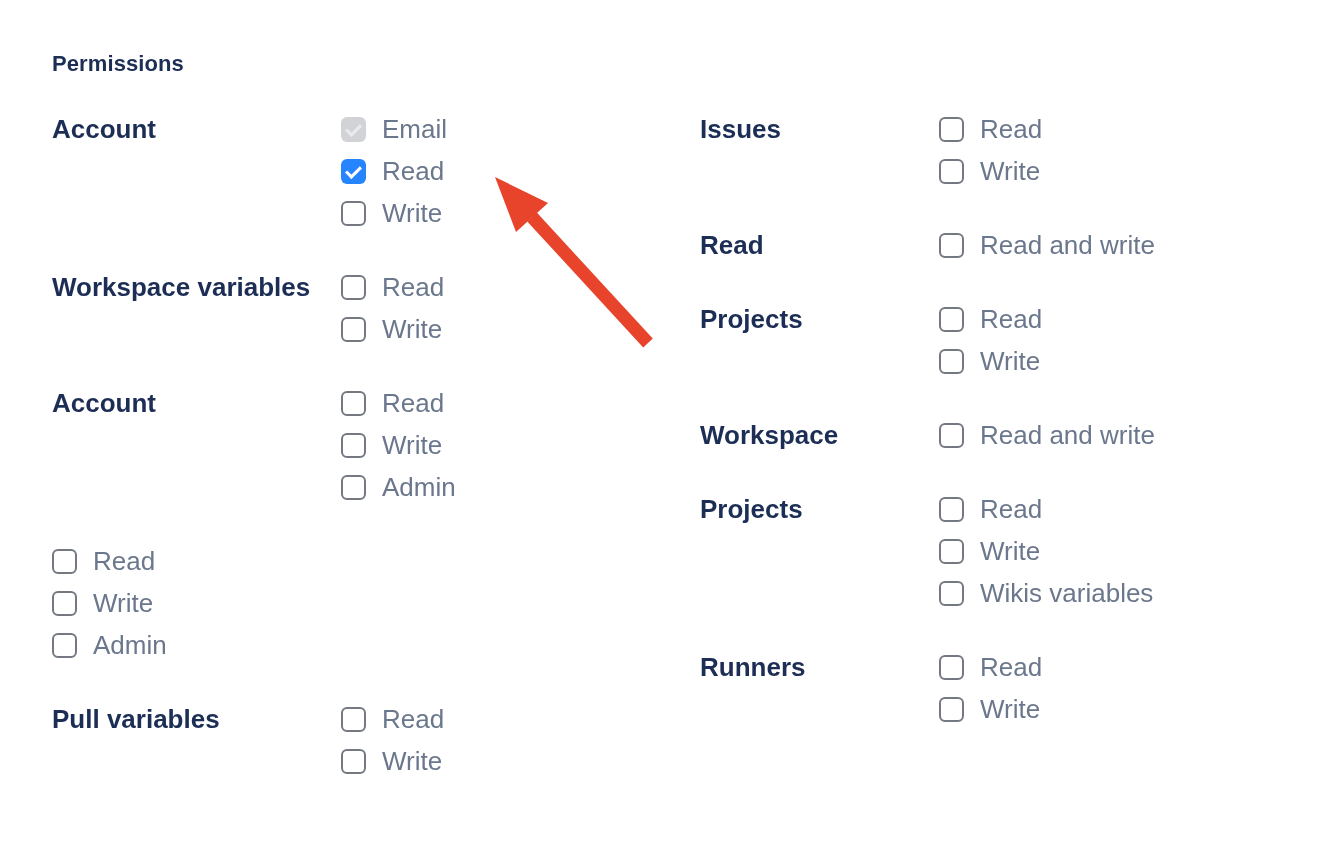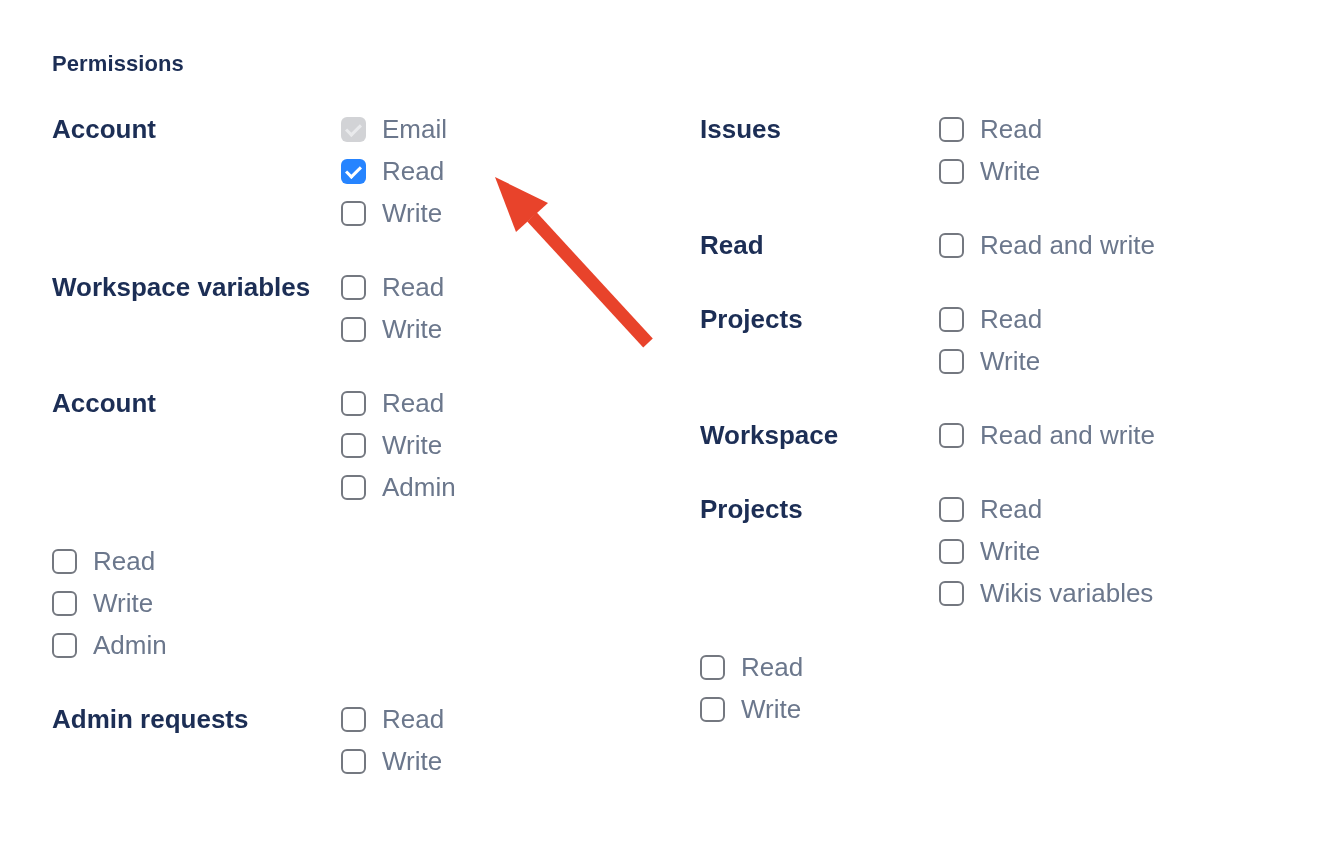--- a/index.html
+++ b/index.html
@@ -163,21 +163,21 @@
             <span class="option-label">Write</span>
           </label>
           <label class="option">
             <span class="cb unchecked"></span>
             <span class="option-label">Admin</span>
           </label>
         </div>
       </div>
 
       <div class="group">
-        <div class="group-label">Admin requests</div>
+        <div class="group-label">Pull variables</div>
         <div class="options">
           <label class="option">
             <span class="cb unchecked"></span>
             <span class="option-label">Read</span>
           </label>
           <label class="option">
             <span class="cb unchecked"></span>
             <span class="option-label">Write</span>
           </label>
         </div>
@@ -247,20 +247,21 @@
             <span class="option-label">Write</span>
           </label>
           <label class="option">
             <span class="cb unchecked"></span>
             <span class="option-label">Wikis variables</span>
           </label>
         </div>
       </div>
 
       <div class="group">
+        <div class="group-label">Runners</div>
         <div class="options">
           <label class="option">
             <span class="cb unchecked"></span>
             <span class="option-label">Read</span>
           </label>
           <label class="option">
             <span class="cb unchecked"></span>
             <span class="option-label">Write</span>
           </label>
         </div>

